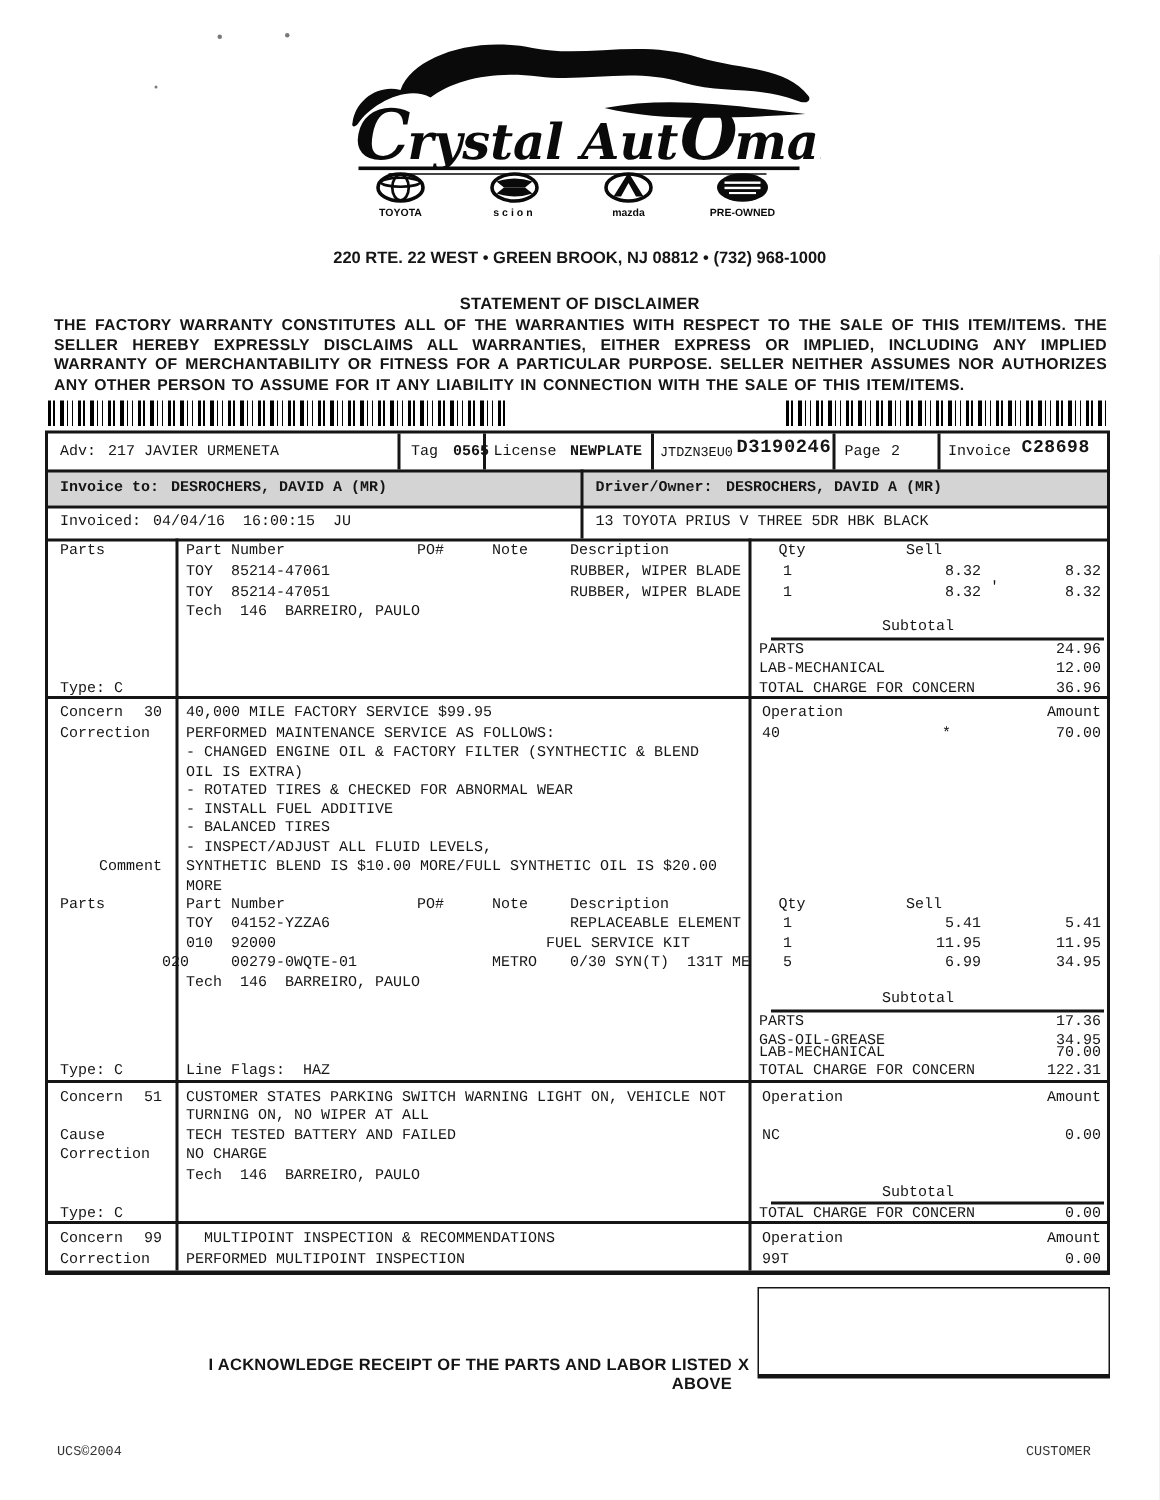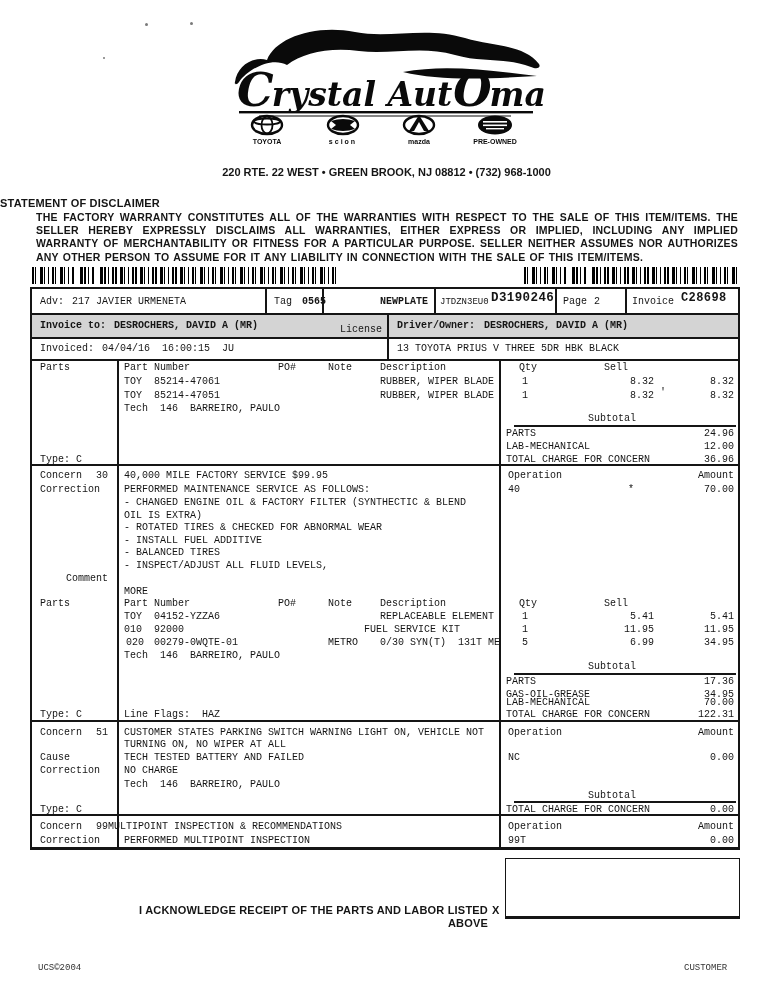--- a/index.html
+++ b/index.html
@@ -13,21 +13,21 @@
   .doc-table{position:absolute;left:30px;top:287px;width:706px;height:558px;
              border:2px solid #151515;border-bottom-width:3px;}
   .grayrow{position:absolute;left:0;top:24px;width:706px;height:24px;background:#d4d4d4;}
   .barcode{position:absolute;top:267px;height:17px;
      background:repeating-linear-gradient(90deg,#000 0 2px,#fff 2px 3.5px,#000 3.5px 4.5px,#fff 4.5px 8px,#000 8px 11px,#fff 11px 12.5px,#000 12.5px 13.5px,#fff 13.5px 16px,#000 16px 17px,#fff 17px 20px);}
   .sig-box{position:absolute;left:505px;top:858px;width:233px;height:57px;
            border:1.5px solid #151515;border-bottom-width:3px;background:#fff;}
   .ack{position:absolute;left:130px;top:904px;width:358px;text-align:right;
        font:bold 11px/13px "Liberation Sans",sans-serif;letter-spacing:.2px;}
   .xmark{position:absolute;left:492px;top:904px;font:bold 11px/13px "Liberation Sans",sans-serif;}
-  .disc-title{position:absolute;left:0;top:197px;width:773px;
+  .disc-title{position:absolute;left:0;top:197px;width:773px;text-align:center;
               font:bold 11px/12px "Liberation Sans",sans-serif;letter-spacing:.2px;}
   .disc-body{position:absolute;left:36px;top:211px;width:702px;text-align:justify;
              font:600 10.5px/13.2px "Liberation Sans",sans-serif;letter-spacing:.22px;word-spacing:1px;}
   .addr{position:absolute;left:0;top:166px;width:773px;text-align:center;
         font:bold 11px/12px "Liberation Sans",sans-serif;}
   .web{position:absolute;left:0;top:179px;width:773px;text-align:center;
        font:600 10px/11px "Liberation Sans",sans-serif;}
   .speck{position:absolute;width:3px;height:3px;border-radius:50%;background:#7a7a7a;}
   .footnote{font:9px/10px "Liberation Mono",monospace;position:absolute;color:#333;}
 </style>
@@ -101,21 +101,21 @@
     <div class="vl" style="left:523px;top:0;height:24px;"></div>
     <div class="vl" style="left:593px;top:0;height:24px;"></div>
     <div class="vl" style="left:355px;top:24px;height:46px;"></div>
     <div class="vl" style="left:85px;top:70px;height:488px;"></div>
     <div class="vl" style="left:467px;top:70px;height:488px;"></div>
 
     <span class="t" style="left:8px;top:7px;">Adv:</span>
     <span class="t" style="left:40px;top:7px;">217 JAVIER URMENETA</span>
     <span class="t" style="left:242px;top:7px;">Tag</span>
     <span class="t b" style="left:270px;top:7px;">0565</span>
-    <span class="t" style="left:308px;top:7px;margin-top:28px;">License</span>
+    <span class="t" style="left:297px;top:7px;">License</span>
     <span class="t b" style="left:348px;top:7px;">NEWPLATE</span>
     <span class="t" style="left:408px;top:8px;font-size:9px;">JTDZN3EU0</span>
     <span class="t b" style="left:459px;top:4px;font-size:12.5px;letter-spacing:.4px;">D3190246</span>
     <span class="t" style="left:531px;top:7px;text-align:center;">Page</span>
     <span class="t" style="left:562px;top:7px;">2</span>
     <span class="t" style="left:600px;top:7px;">Invoice</span>
     <span class="t b" style="left:649px;top:4px;font-size:12px;letter-spacing:.4px;">C28698</span>
 
     <span class="t b" style="left:8px;top:31px;">Invoice to:</span>
     <span class="t b" style="left:82px;top:31px;">DESROCHERS, DAVID A (MR)</span>
@@ -172,20 +172,21 @@
     <span class="t" style="left:596px;top:194.5px;">*</span>
     <span class="t" style="right:4px;top:194.5px;">70.00</span>
 
     <span class="t" style="left:92px;top:208px;">- CHANGED ENGINE OIL &amp; FACTORY FILTER (SYNTHECTIC &amp; BLEND</span>
     <span class="t" style="left:92px;top:220.5px;">OIL IS EXTRA)</span>
     <span class="t" style="left:92px;top:233px;">- ROTATED TIRES &amp; CHECKED FOR ABNORMAL WEAR</span>
     <span class="t" style="left:92px;top:245.5px;">- INSTALL FUEL ADDITIVE</span>
     <span class="t" style="left:92px;top:258px;">- BALANCED TIRES</span>
     <span class="t" style="left:92px;top:270.5px;">- INSPECT/ADJUST ALL FLUID LEVELS,</span>
     <span class="t" style="left:8px;top:284px;margin-left:26px;">Comment</span>
+    <span class="t" style="left:92px;top:284px;">SYNTHETIC BLEND IS $10.00 MORE/FULL SYNTHETIC OIL IS $20.00</span>
     <span class="t" style="left:92px;top:296.5px;">MORE</span>
 
     <span class="t" style="left:8px;top:309px;">Parts</span>
     <span class="t" style="left:92px;top:309px;">Part Number</span>
     <span class="t" style="left:246px;top:309px;">PO#</span>
     <span class="t" style="left:296px;top:309px;">Note</span>
     <span class="t" style="left:348px;top:309px;">Description</span>
     <span class="t" style="left:487px;top:309px;">Qty</span>
     <span class="t" style="left:572px;top:309px;">Sell</span>
 
@@ -196,21 +197,21 @@
     <span class="t" style="right:84px;top:322px;">5.41</span>
     <span class="t" style="right:4px;top:322px;">5.41</span>
 
     <span class="t" style="left:92px;top:335px;">010</span>
     <span class="t" style="left:122px;top:335px;">92000</span>
     <span class="t" style="left:332px;top:335px;">FUEL SERVICE KIT</span>
     <span class="t" style="left:490px;top:335px;">1</span>
     <span class="t" style="right:84px;top:335px;">11.95</span>
     <span class="t" style="right:4px;top:335px;">11.95</span>
 
-    <span class="t" style="left:94px;top:348px;">020</span>
+    <span class="t" style="left:76px;top:348px;">020</span>
     <span class="t" style="left:122px;top:348px;">00279-0WQTE-01</span>
     <span class="t" style="left:296px;top:348px;">METRO</span>
     <span class="t" style="left:348px;top:348px;">0/30 SYN(T)  131T ME</span>
     <span class="t" style="left:490px;top:348px;">5</span>
     <span class="t" style="right:84px;top:348px;">6.99</span>
     <span class="t" style="right:4px;top:348px;">34.95</span>
 
     <span class="t" style="left:92px;top:361px;">Tech  146  BARREIRO, PAULO</span>
 
     <span class="t" style="left:556px;top:372px;">Subtotal</span>
@@ -240,21 +241,21 @@
     <span class="t" style="left:92px;top:476px;">NO CHARGE</span>
     <span class="t" style="left:92px;top:489.5px;">Tech  146  BARREIRO, PAULO</span>
     <span class="t" style="left:556px;top:501px;">Subtotal</span>
     <div class="hl" style="left:482px;top:512px;width:222px;"></div>
     <span class="t" style="left:474px;top:514.5px;">TOTAL CHARGE FOR CONCERN</span>
     <span class="t" style="right:4px;top:514.5px;">0.00</span>
     <span class="t" style="left:8px;top:514.5px;">Type: C</span>
 
     <span class="t" style="left:8px;top:532px;">Concern</span>
     <span class="t" style="left:64px;top:532px;">99</span>
-    <span class="t" style="left:76px;top:532px;">MULTIPOINT INSPECTION &amp; RECOMMENDATIONS</span>
+    <span class="t" style="left:104px;top:532px;">MULTIPOINT INSPECTION &amp; RECOMMENDATIONS</span>
     <span class="t" style="left:476px;top:532px;">Operation</span>
     <span class="t" style="right:4px;top:532px;">Amount</span>
     <span class="t" style="left:8px;top:545.5px;">Correction</span>
     <span class="t" style="left:92px;top:545.5px;">PERFORMED MULTIPOINT INSPECTION</span>
     <span class="t" style="left:476px;top:545.5px;">99T</span>
     <span class="t" style="right:4px;top:545.5px;">0.00</span>
   </div>
 
   <div class="sig-box"></div>
   <div class="ack">I ACKNOWLEDGE RECEIPT OF THE PARTS AND LABOR LISTED ABOVE</div>

